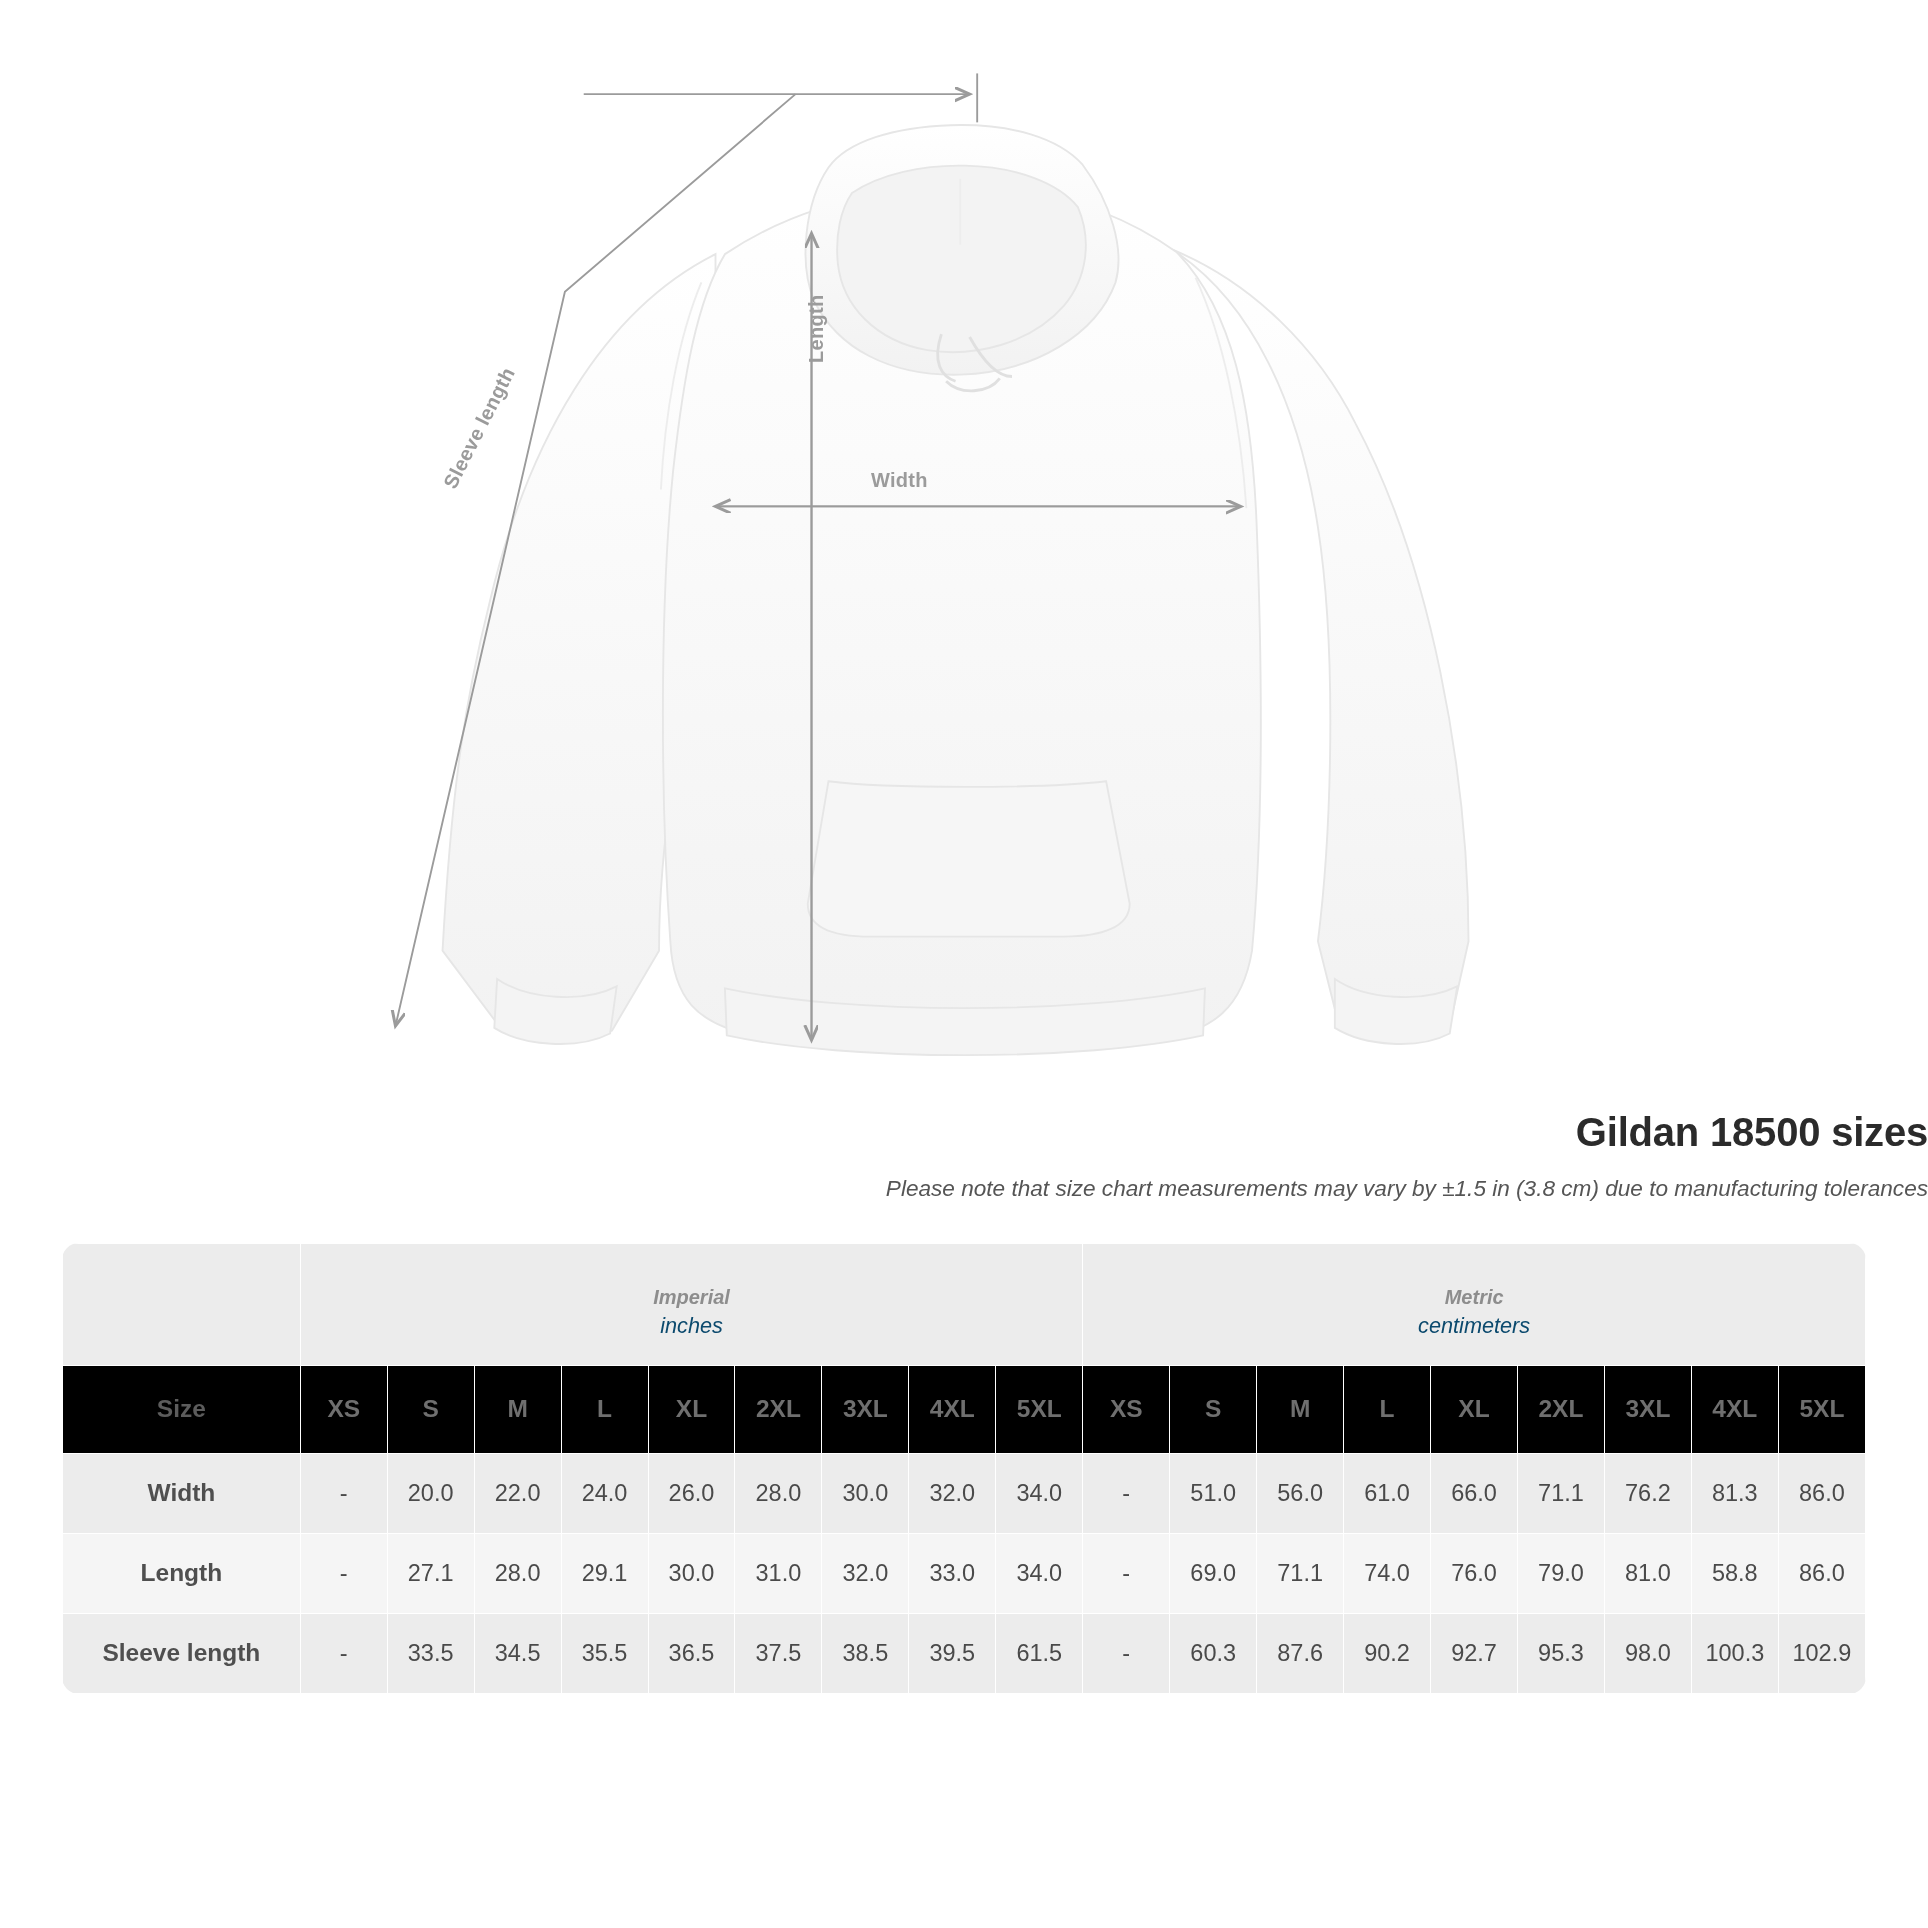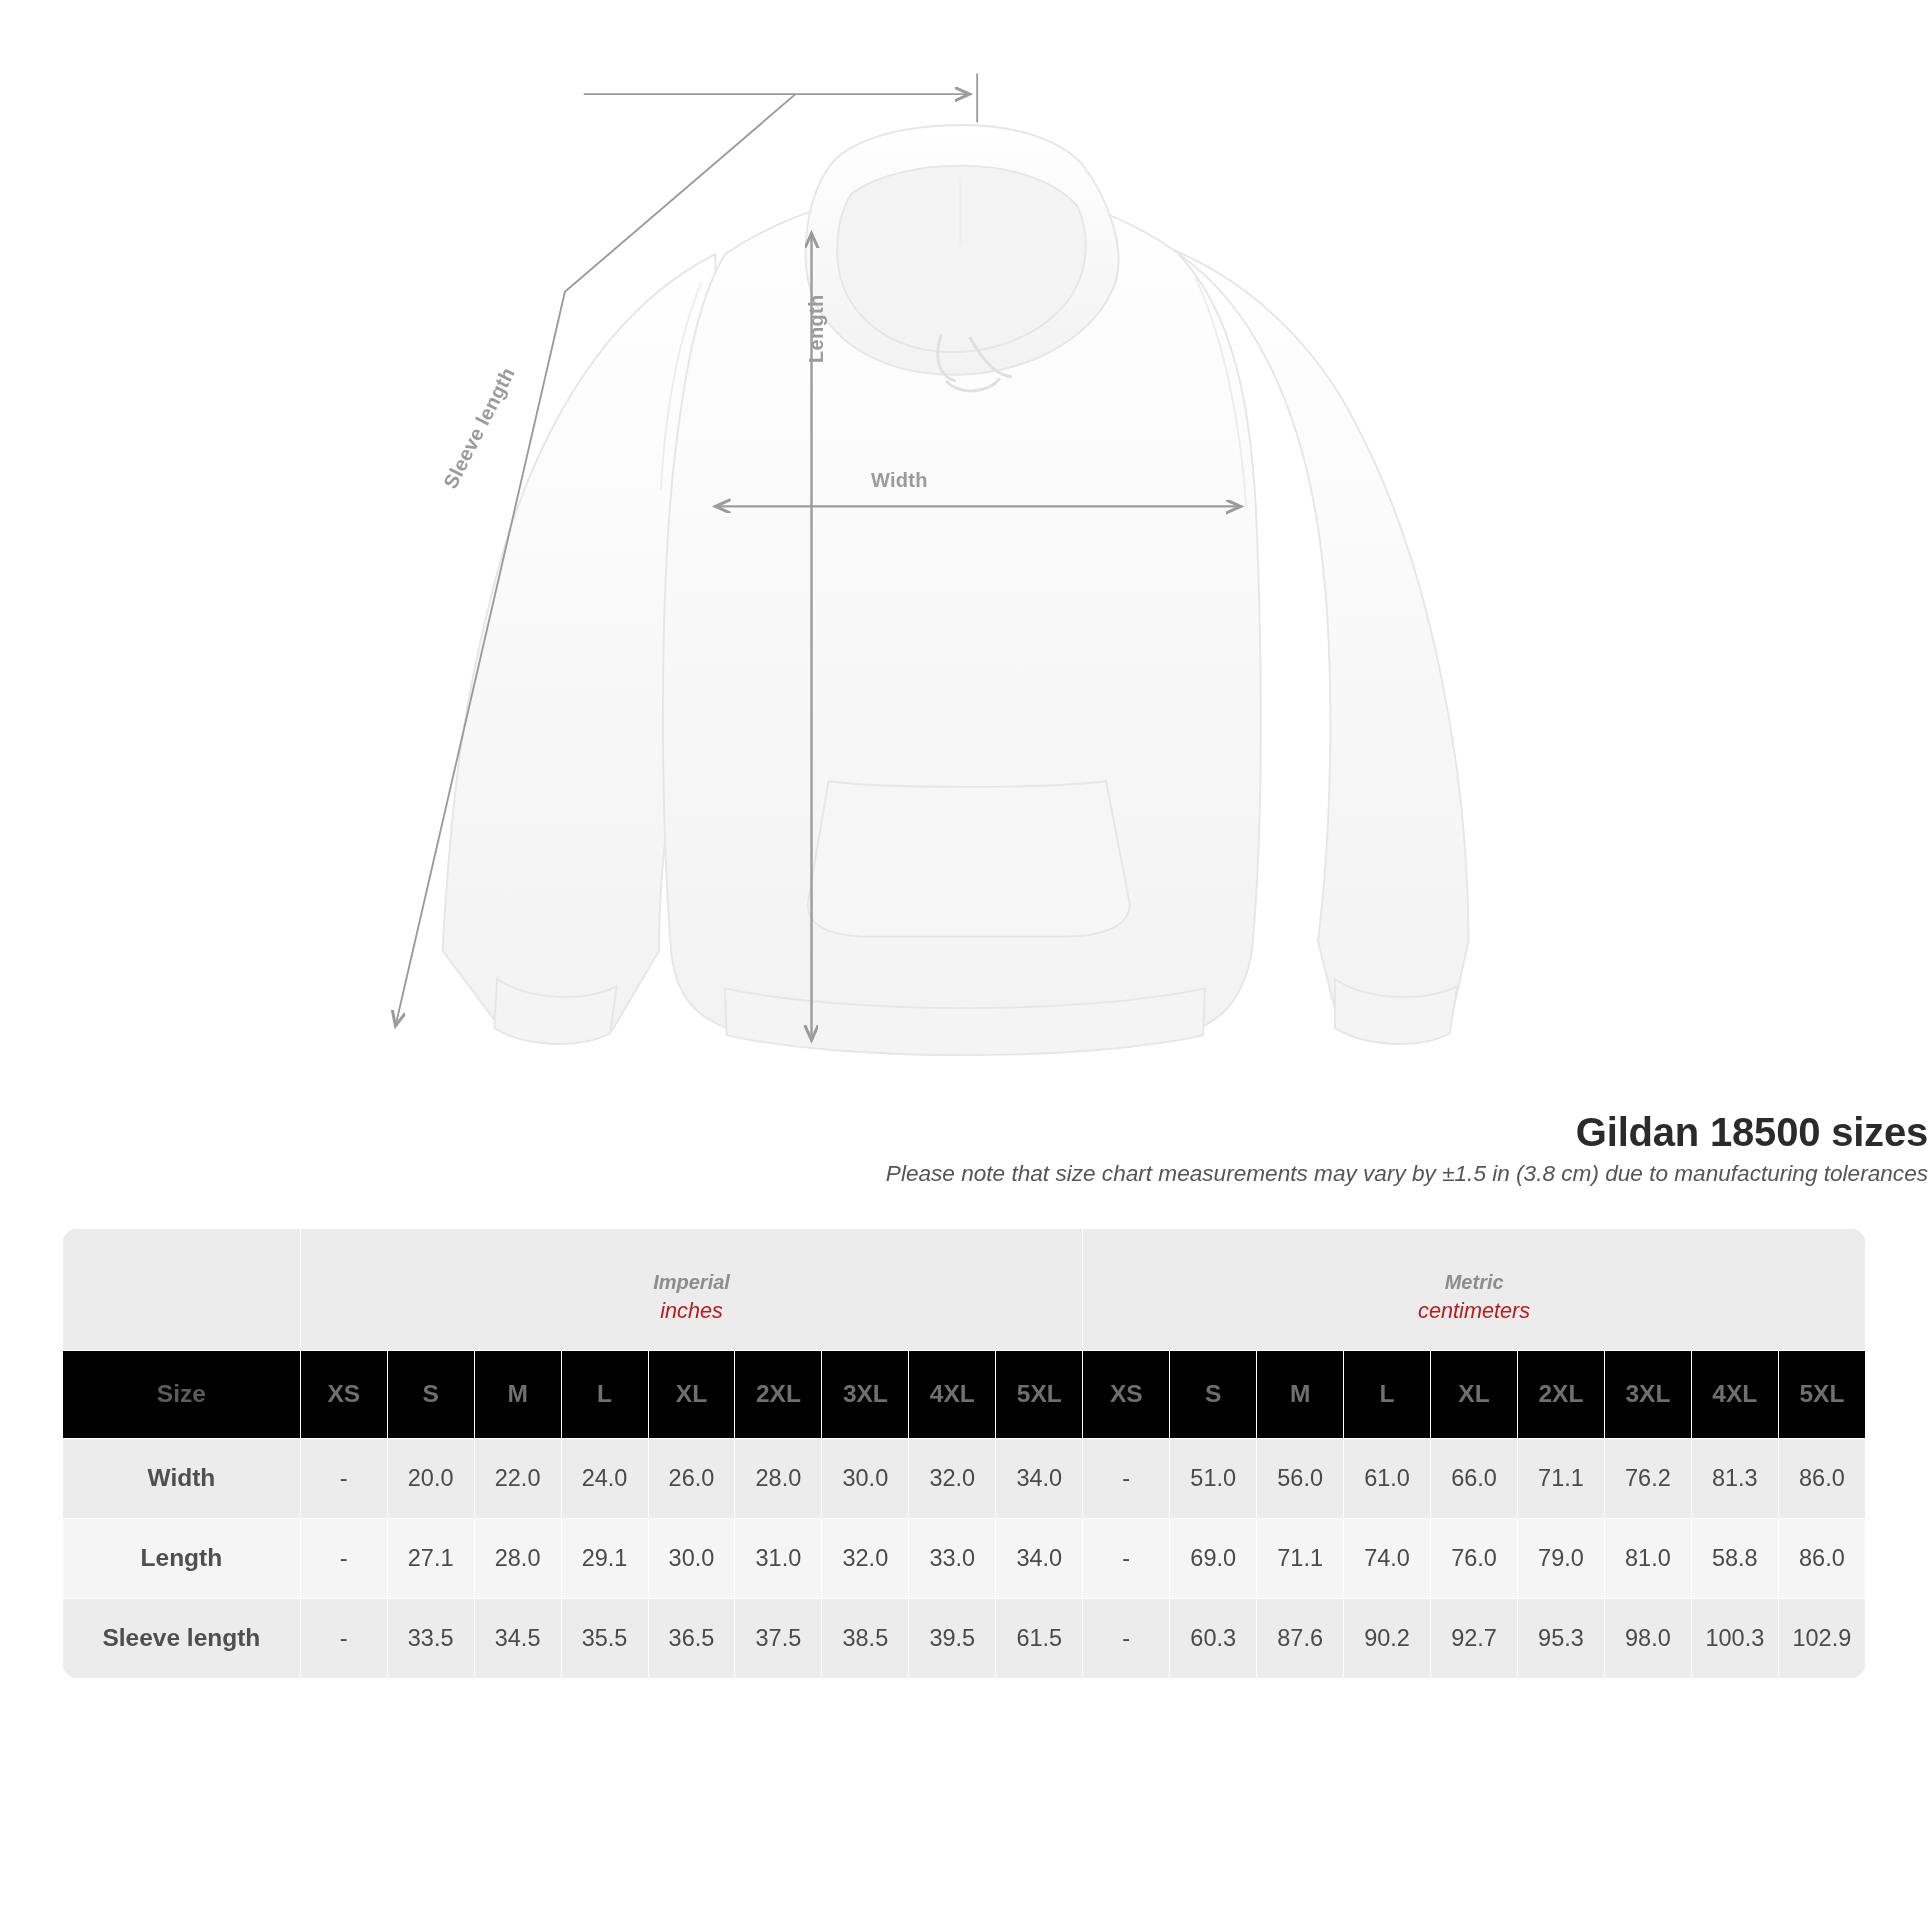--- a/index.html
+++ b/index.html
@@ -66,21 +66,21 @@
   .chart-title {
     font-size: 40px;
     font-weight: bold;
     color: #2b2b2b;
     letter-spacing: -0.2px;
   }
   .chart-note {
     font-size: 22.6px;
     font-style: italic;
     color: #555555;
-    margin-top: 6px;
+    margin-top: 21px;
   }
 
   
   .table-wrap {
     margin: 41px 62px 0 62px;
     border-radius: 17px;
     overflow: hidden;
     background: #ffffff;
   }
   table.size-table {
@@ -105,21 +105,21 @@
     font-size: 20px;
     font-style: italic;
     font-weight: bold;
     color: #8d8d8d;
     line-height: 1.25;
     margin-top: 19px;
   }
   .unit-head .unit-sub {
     font-size: 21.7px;
     font-style: italic;
-    color: #b91c1c;
+    color: #0c4a6e;
     line-height: 1.5;
   }
   .corner-cell {
     background: #ececec;
   }
 
   tr.header-row td {
     background: #000000;
     height: 87px;
     font-weight: bold;

